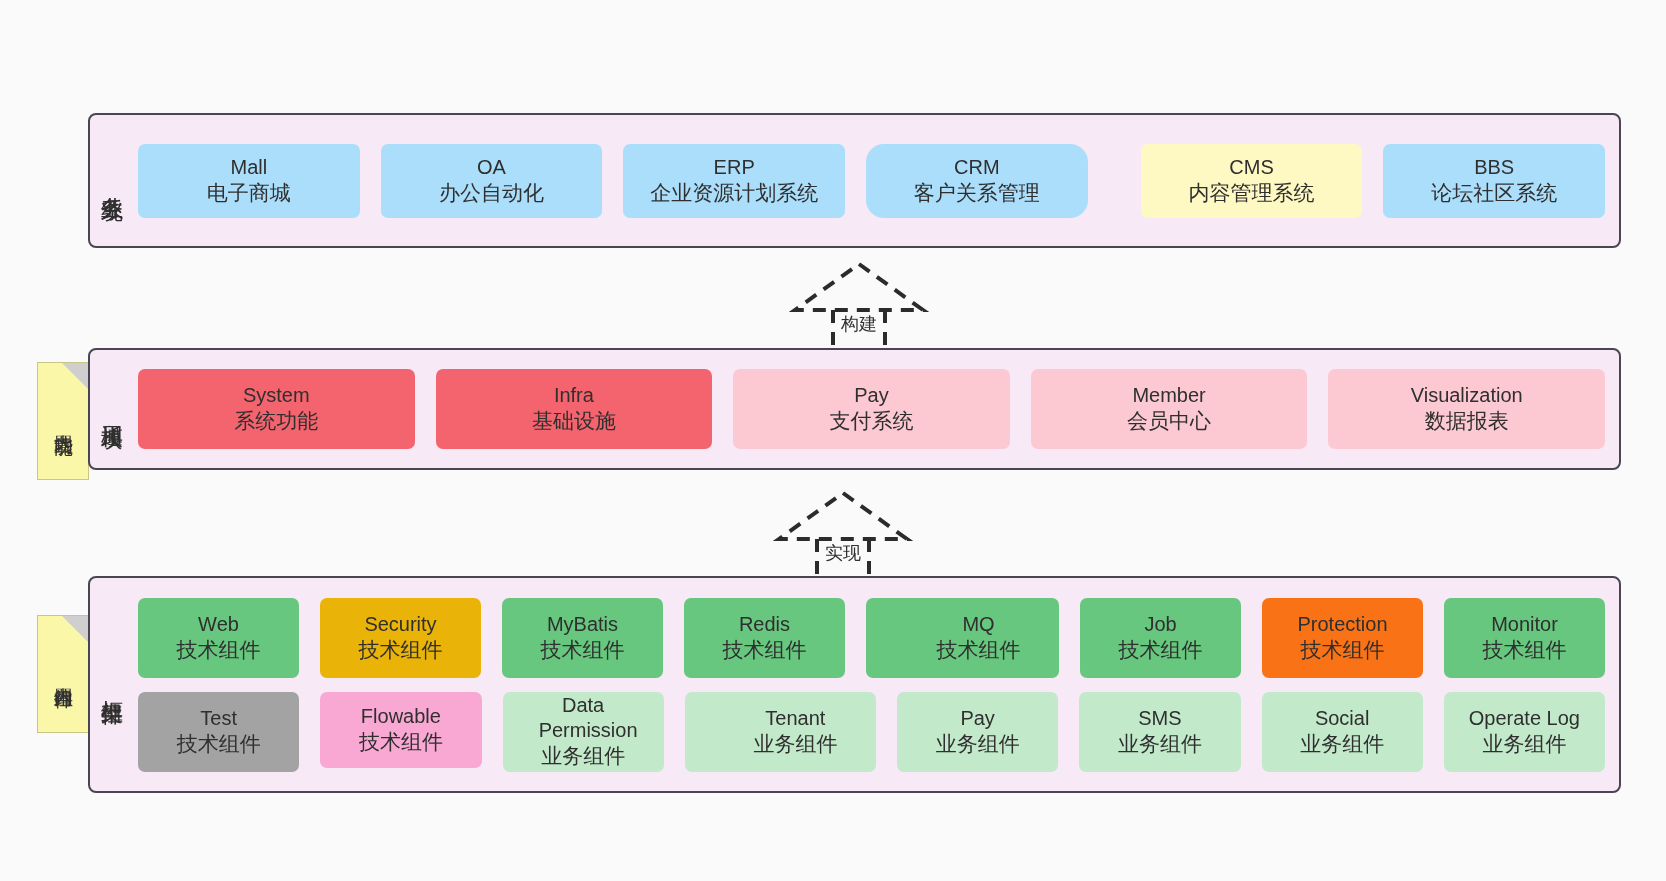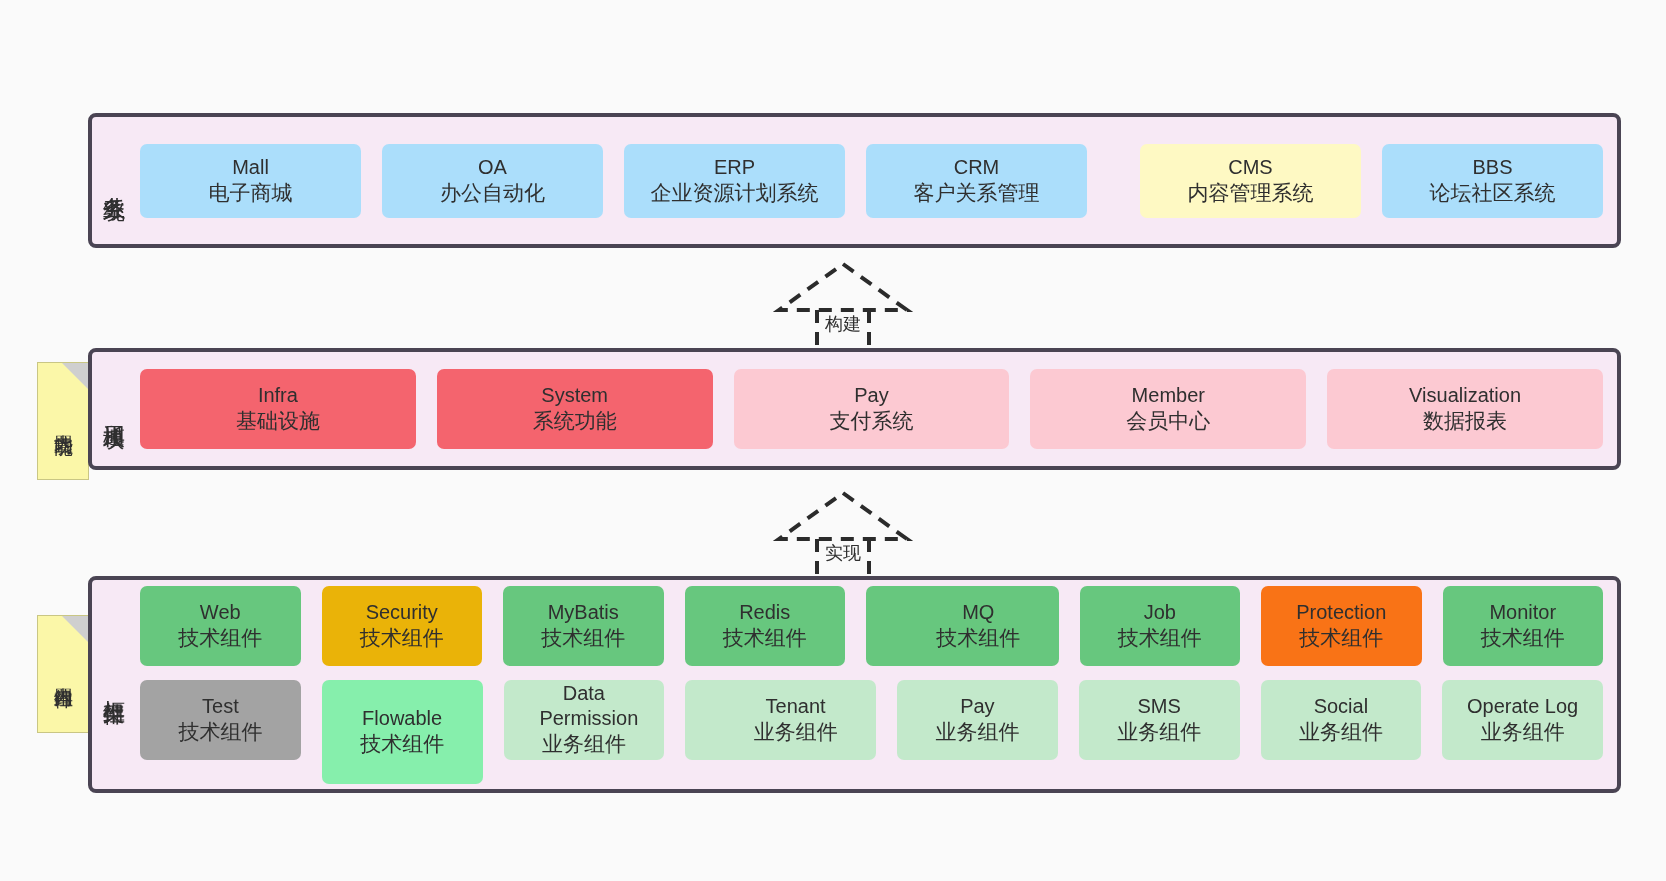--- a/index.html
+++ b/index.html
@@ -21,21 +21,21 @@
     position: absolute;
     inset: 0;
     background: #fafafa;
   }
 
   
   .layer {
     position: absolute;
     box-sizing: border-box;
     background: #f7e9f5;
-    border: 4px solid #ef4444;
+    border: 2px solid #ef4444;
     border-radius: 8px;
     display: flex;
     align-items: stretch;
   }
 
   .layer-title {
     flex: 0 0 auto;
     width: 44px;
     display: flex;
     align-items: center;
@@ -156,37 +156,37 @@
           <div class="sub">电子商城</div>
         </div>
         <div class="card c-blue" style="height: 74px; background: rgb(171, 222, 251);">
           <div class="ttl">OA</div>
           <div class="sub">办公自动化</div>
         </div>
         <div class="card c-blue" style="height: 74px; background: rgb(171, 222, 251);">
           <div class="ttl">ERP</div>
           <div class="sub">企业资源计划系统</div>
         </div>
-        <div class="card c-blue" style="height: 74px; background: rgb(171, 222, 251);">
+        <div class="card c-blue" style="height: 74px; background: rgb(171, 222, 251); border-radius: 18px;">
           <div class="ttl">CRM</div>
           <div class="sub">客户关系管理</div>
         </div>
         <div class="card c-blue" style="height: 74px; background: #fef9c3; margin-left: 32px;">
           <div class="ttl">CMS</div>
           <div class="sub">内容管理系统</div>
         </div>
         <div class="card c-blue" style="height: 74px; background: rgb(171, 222, 251);">
           <div class="ttl">BBS</div>
           <div class="sub">论坛社区系统</div>
         </div>
       </div>
     </div>
   </div>
 
-  <div class="arrow" id="connector-build" style="left:768px; top:258px;">
+  <div class="arrow" id="connector-build" style="left:784px; top:258px;">
     <svg width="150" height="100" viewBox="0 0 150 100">
 
       <polygon points="75,6 139,52 11,52" fill="#fafafa" stroke="#2b2b2b" stroke-width="4" stroke-dasharray="13 9" stroke-linejoin="miter"></polygon>
 
       <line x1="49" y1="52" x2="49" y2="98" stroke="#2b2b2b" stroke-width="4" stroke-dasharray="13 9"></line>
       <line x1="101" y1="52" x2="101" y2="98" stroke="#2b2b2b" stroke-width="4" stroke-dasharray="13 9"></line>
       <line x1="49" y1="96" x2="101" y2="96" stroke="#2b2b2b" stroke-width="4" stroke-dasharray="13 9"></line>
     </svg>
     <span class="lbl">构建</span>
   </div>
@@ -194,26 +194,26 @@
   <div class="note" id="note-builtin-feature" style="left: 37px; top: 362px; width: 52px; height: 118px; background: rgb(251, 247, 168);">
     <span class="fold"></span>
     <span>内置功能</span>
   </div>
 
   <div class="layer" id="layer-common-module" style="left: 88px; top: 348px; width: 1533px; height: 122px; background: rgb(247, 233, 245); border-color: rgb(74, 68, 83);">
     <div class="layer-title">通用模块</div>
     <div class="layer-body">
       <div class="row">
         <div class="card c-red" style="height: 80px; background: rgb(244, 100, 110);">
+          <div class="ttl">System</div>
+          <div class="sub">系统功能</div>
+        </div>
+        <div class="card c-red" style="height: 80px; background: rgb(244, 100, 110);">
           <div class="ttl">Infra</div>
           <div class="sub">基础设施</div>
-        </div>
-        <div class="card c-red" style="height: 80px; background: rgb(244, 100, 110);">
-          <div class="ttl">System</div>
-          <div class="sub">系统功能</div>
         </div>
         <div class="card c-pink" style="height: 80px; background: rgb(252, 201, 210);">
           <div class="ttl">Pay</div>
           <div class="sub">支付系统</div>
         </div>
         <div class="card c-pink" style="height: 80px; background: rgb(252, 201, 210);">
           <div class="ttl">Member</div>
           <div class="sub">会员中心</div>
         </div>
         <div class="card c-pink" style="height: 80px; background: rgb(252, 201, 210);">
@@ -276,21 +276,21 @@
           <div class="ttl">Monitor</div>
           <div class="sub">技术组件</div>
         </div>
       </div>
 
       <div class="row">
         <div class="card c-green" style="height: 80px; background: #a3a3a3;">
           <div class="ttl">Test</div>
           <div class="sub">技术组件</div>
         </div>
-        <div class="card c-green" style="height: 104px; background: #86efac;">
+        <div class="card c-green" style="height: 76px; background: #f9a8d4;">
           <div class="ttl">Flowable</div>
           <div class="sub">技术组件</div>
         </div>
         <div class="card c-greenlight" style="height: 80px; background: rgb(195, 233, 203);">
           <div class="ttl" style="max-width:8ch;">Data Permission</div>
           <div class="sub">业务组件</div>
         </div>
         <div class="card c-greenlight" style="height: 80px; background: rgb(195, 233, 203); padding-left: 36px;">
           <div class="ttl">Tenant</div>
           <div class="sub">业务组件</div>

